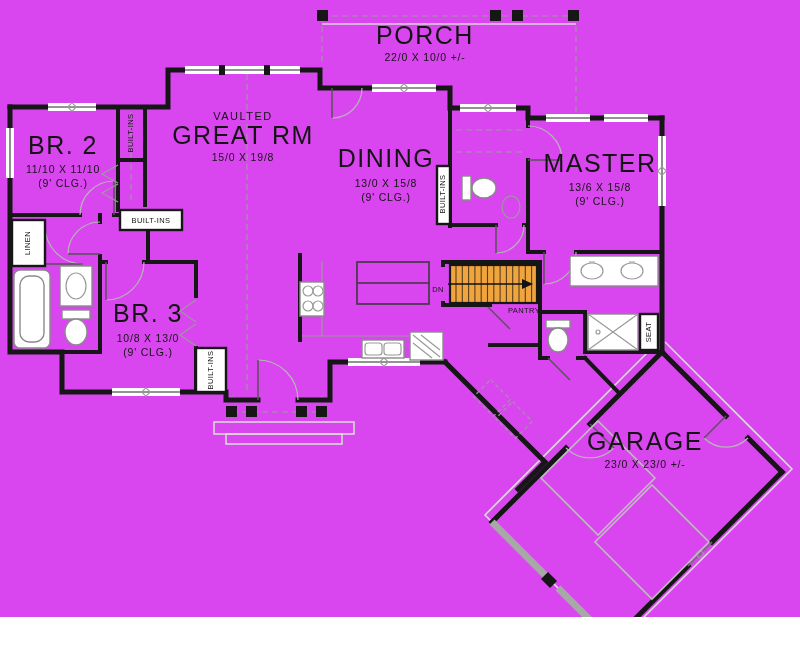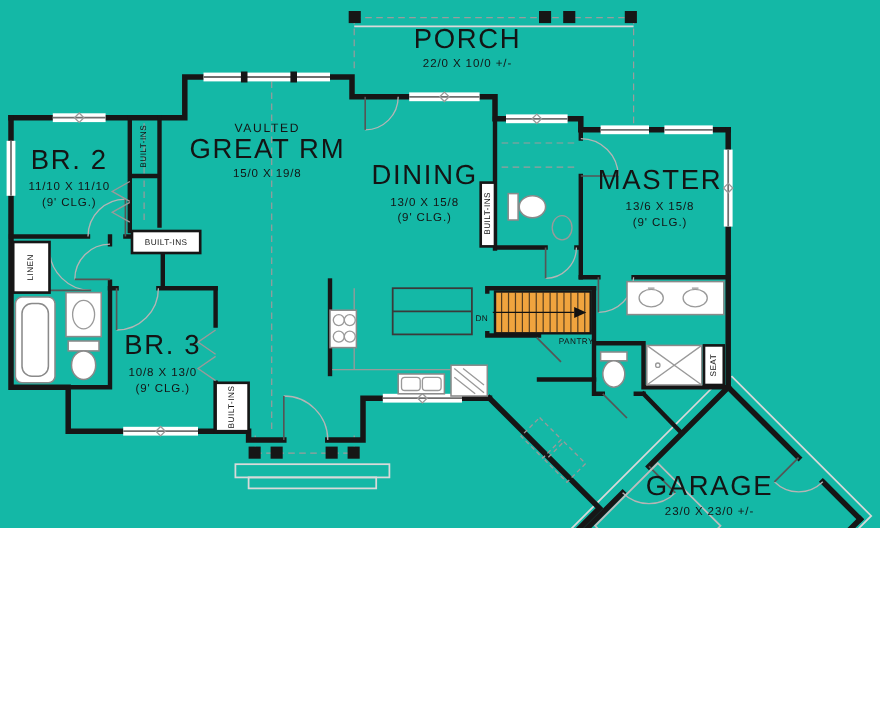--- a/index.html
+++ b/index.html
@@ -1,16 +1,16 @@
 <!DOCTYPE html>
 <html><head>
 <meta charset="utf-8">
 <style>
   html,body{margin:0;padding:0;background:#ffffff;}
-  .stage{position:relative;width:800px;height:480px;background:#14b8a6;overflow:hidden;}
+  .stage{position:relative;width:800px;height:617px;background:#d946ef;overflow:hidden;}
   svg{display:block;}
   text{font-family:"Liberation Sans",sans-serif;fill:#141414;}
   .rname{font-size:25px;letter-spacing:1.5px;text-anchor:middle;}
   .rdim{font-size:10.5px;letter-spacing:.8px;text-anchor:middle;}
   .tag{font-size:11px;letter-spacing:1.5px;text-anchor:middle;}
   .tiny{font-size:7.5px;letter-spacing:.4px;text-anchor:middle;}
   .wall{stroke:#161616;stroke-width:5;fill:none;stroke-linecap:square;}
   .iwall{stroke:#161616;stroke-width:4;fill:none;stroke-linecap:square;}
   .thin{stroke:#3a3a3a;stroke-width:1.6;fill:none;}
   .fix{stroke:#8a8a8a;stroke-width:1.4;fill:#fff;}

